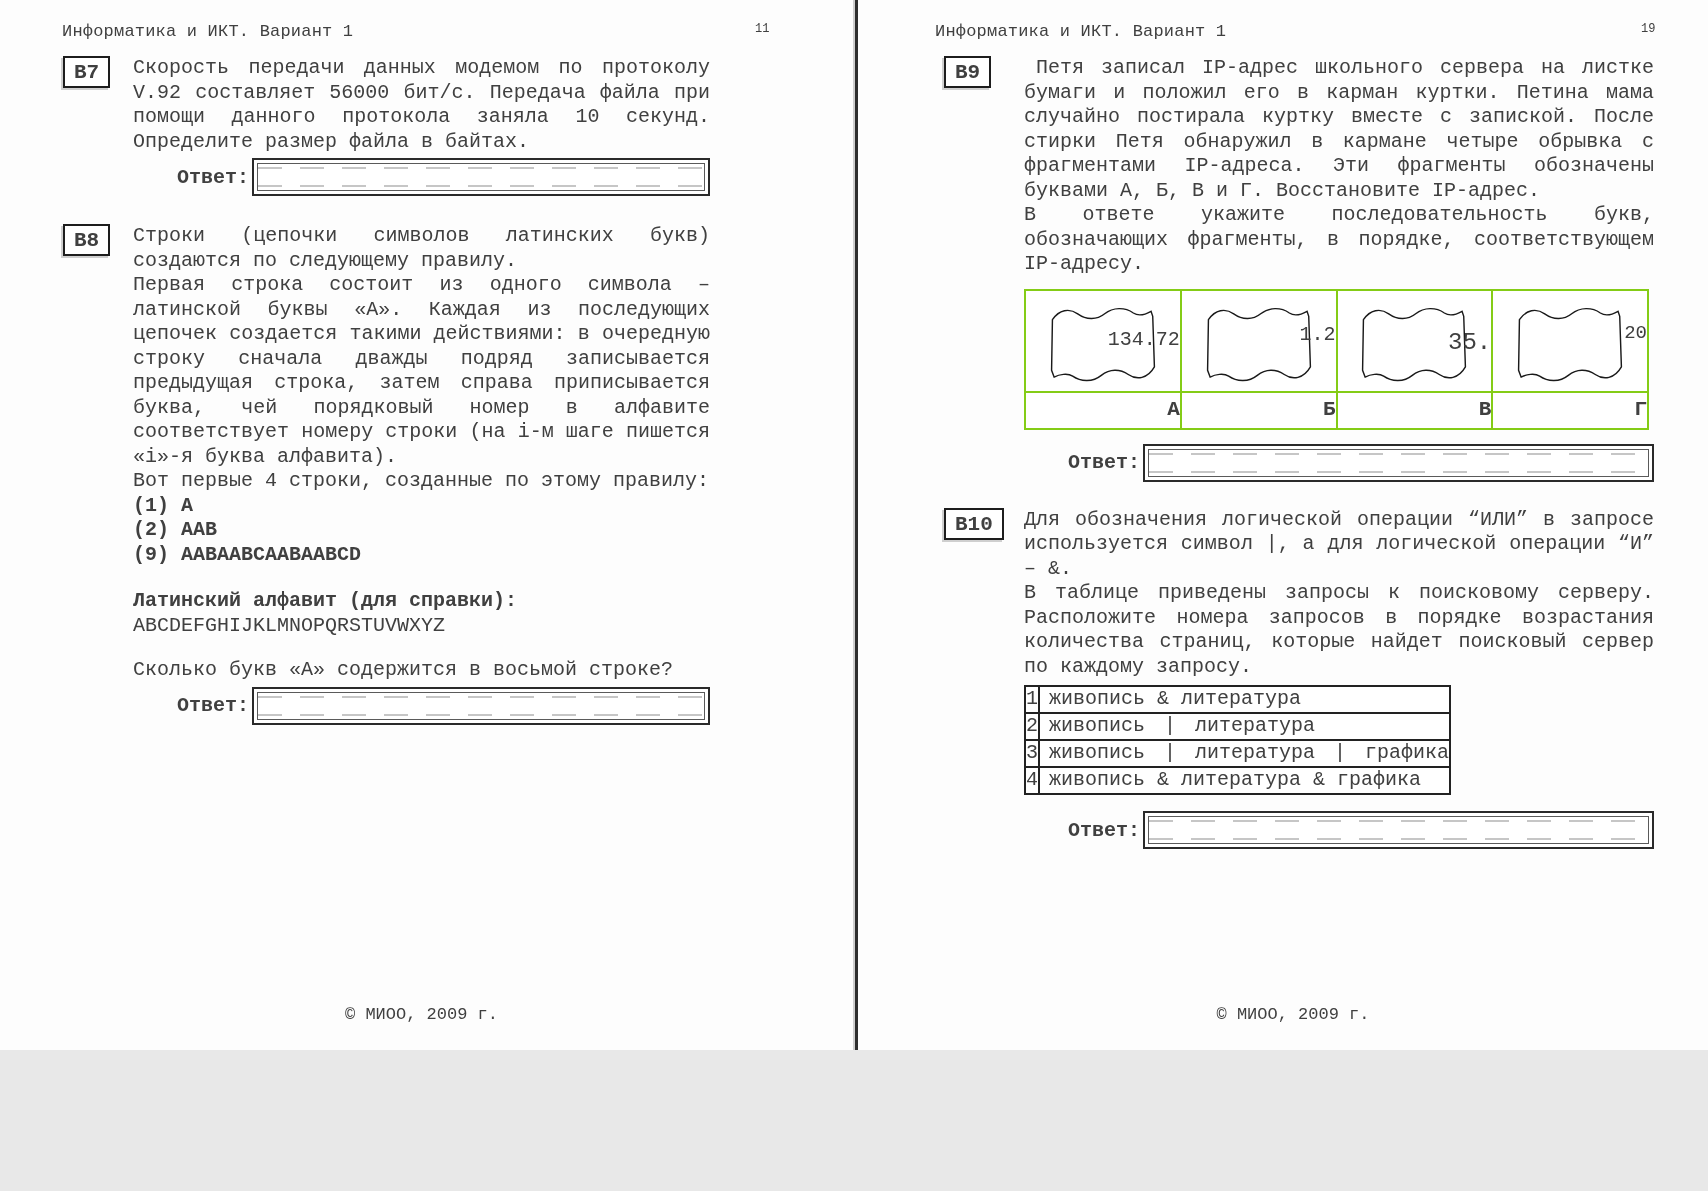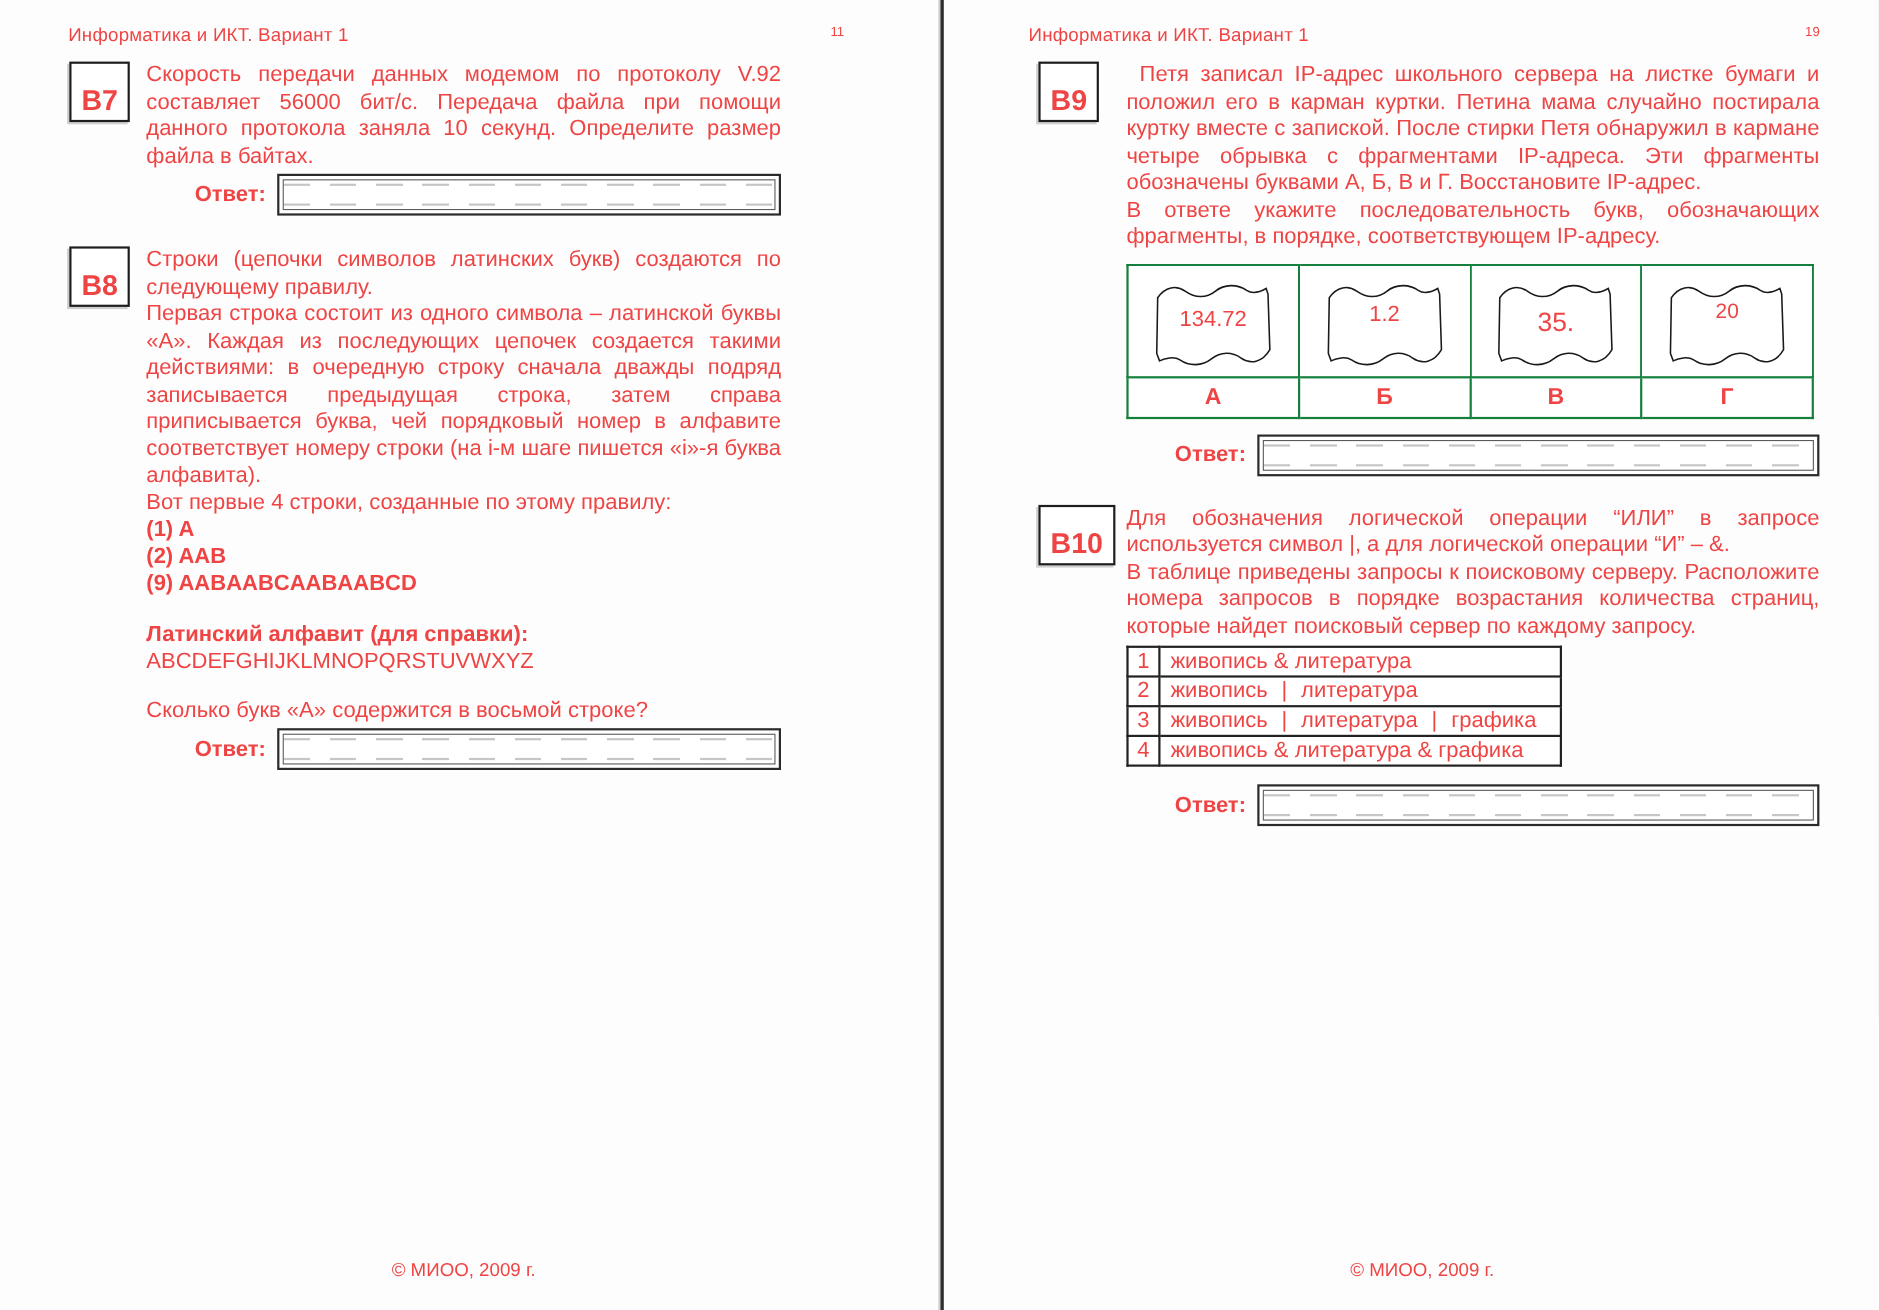--- a/index.html
+++ b/index.html
@@ -1,23 +1,23 @@
 <!DOCTYPE html>
 <html><head>
 <meta charset="utf-8">
 <style>
   * { margin:0; padding:0; box-sizing:border-box; }
   html,body { background:#e8e8e8; }
   .sheet {
     position:relative;
-    width:1708px; height:1191px;
+    width:1708px; height:1050px;
     background:#fdfdfd;
     display:flex;
-    font-family:Liberation Sans, sans-serif;
-    color:#ef4444;
+    font-family:Liberation Mono, monospace;
+    color:#404040;
     overflow:hidden;
   }
   .page { position:relative; height:100%; }
   .page-left  { width:855px; }
   .page-right { width:850px; }
   .page-divider { width:3px; background:#2e2e2e; height:100%;
     box-shadow:-2px 0 0 #cfcfcf; }
 
   
   .pg-header-title { position:absolute; top:22px; font-size:17px; letter-spacing:.2px; }
@@ -36,22 +36,22 @@
   .page-right .content { left:86px;  width:710px; }
 
   .q { display:flex; align-items:flex-start; }
   .label-col { flex-shrink:0; }
   .page-left  .label-col { width:70px; }
   .page-right .label-col { width:80px; }
   .q-label {
     display:inline-block;
     border:2px solid #1d1d1d;
     box-shadow:-2px 2px 0 rgba(120,120,120,.35);
-    font-weight:bold; font-size:26px;
-    padding:18px 9px 2px 9px;
+    font-weight:bold; font-size:21px;
+    padding:3px 9px 2px 9px;
     background:#fff;
   }
   .q-body { flex:1; font-size:20px; line-height:24.5px; text-align:justify; }
   .q-body p { margin:0; }
   .indent-first { text-indent:12px; }
 
   .bold { font-weight:bold; }
   .example-line { font-weight:bold; }
   .gap22 { height:22px; }
   .gap20 { height:20px; }
@@ -79,22 +79,22 @@
   }
 
   
   .frag-table {
     border-collapse:collapse;
     margin-top:12px;
     width:625px;
     table-layout:fixed;
   }
   .frag-table td {
-    border:2px solid #15803d;
-    text-align:center;
+    border:2px solid #84cc16;
+    text-align:right;
     background:#fff;
   }
   .frag-cell { height:102px; position:relative; }
   .frag-scrap { display:block; margin:8px auto 0 auto; }
   .frag-value {
     position:absolute; left:0; right:0; top:50%;
     transform:translateY(-55%);
     font-size:20px;
   }
   td.frag-cell:nth-child(2) .frag-value { transform:translateY(-75%); }

